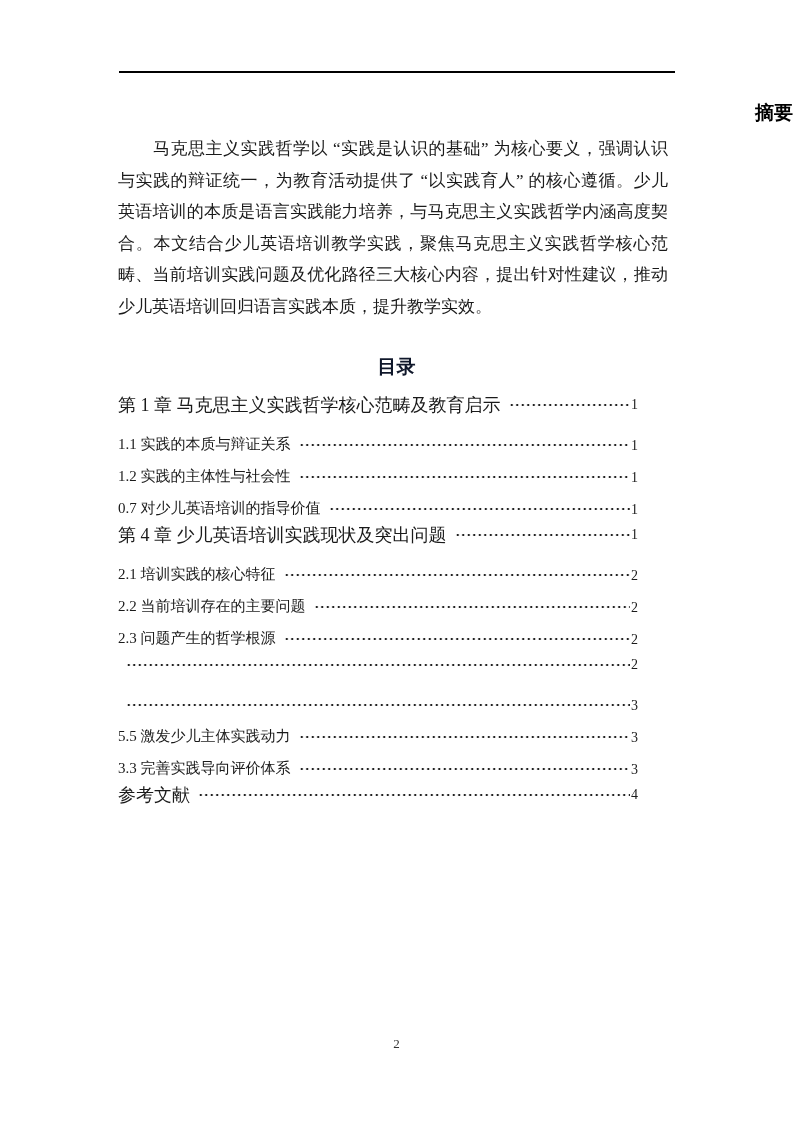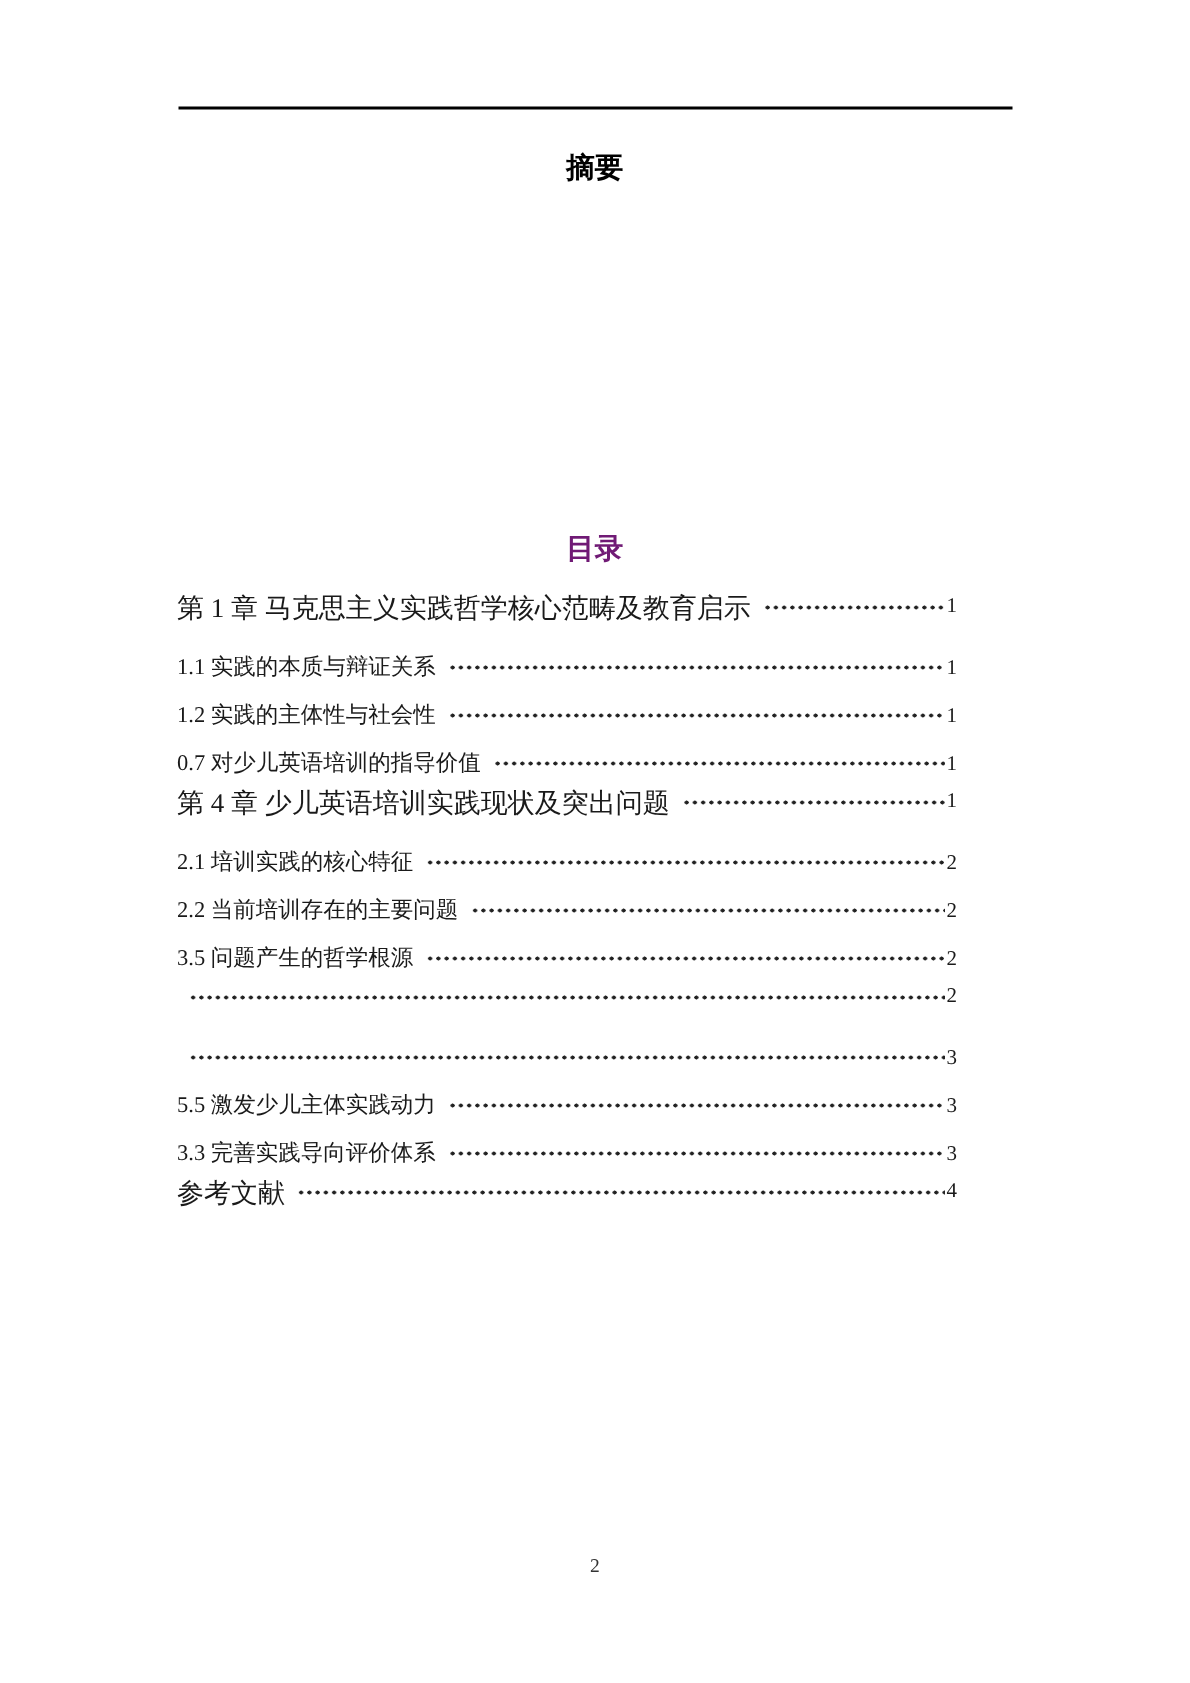--- a/index.html
+++ b/index.html
@@ -21,21 +21,21 @@
     width: 556px;
     height: 0;
     border-top: 2px solid #000000;
   }
 
   .abstract-title {
     position: absolute;
     left: 0;
     top: 101px;
     width: 793px;
-    text-align: center;
+    text-align: right;
     font-size: 19px;
     line-height: 24px;
     font-weight: bold;
     color: #000000;
   }
 
   .abstract-paragraph {
     position: absolute;
     left: 118px;
     top: 133px;
@@ -50,21 +50,21 @@
 
   .toc-title {
     position: absolute;
     left: 0;
     top: 355px;
     width: 793px;
     text-align: center;
     font-size: 19px;
     line-height: 24px;
     font-weight: bold;
-    color: #701a75;
+    color: #0f172a;
   }
 
   .toc-list {
     position: absolute;
     left: 118px;
     top: 388px;
     width: 520px; 
   }
 
   .toc-row {
@@ -107,20 +107,21 @@
 </style>
 </head>
 <body>
 
 <div class="page">
 
   <div class="header-rule"></div>
 
   <div class="abstract-title">摘要</div>
 
+  <p class="abstract-paragraph">马克思主义实践哲学以 “实践是认识的基础” 为核心要义，强调认识与实践的辩证统一，为教育活动提供了 “以实践育人” 的核心遵循。少儿英语培训的本质是语言实践能力培养，与马克思主义实践哲学内涵高度契合。本文结合少儿英语培训教学实践，聚焦马克思主义实践哲学核心范畴、当前培训实践问题及优化路径三大核心内容，提出针对性建议，推动少儿英语培训回归语言实践本质，提升教学实效。</p>
 
   <div class="toc-title">目录</div>
 
   <div class="toc-list">
       <div class="toc-row chapter">
       <span class="toc-label">第 1 章 马克思主义实践哲学核心范畴及教育启示</span>
       <span class="toc-leader"></span>
       <span class="toc-page-num">1</span>
     </div>
       <div class="toc-row section">
@@ -147,21 +148,21 @@
       <span class="toc-label">2.1 培训实践的核心特征</span>
       <span class="toc-leader"></span>
       <span class="toc-page-num">2</span>
     </div>
       <div class="toc-row section">
       <span class="toc-label">2.2 当前培训存在的主要问题</span>
       <span class="toc-leader"></span>
       <span class="toc-page-num">2</span>
     </div>
       <div class="toc-row section">
-      <span class="toc-label">3.5 问题产生的哲学根源</span>
+      <span class="toc-label">2.3 问题产生的哲学根源</span>
       <span class="toc-leader"></span>
       <span class="toc-page-num">2</span>
     </div>
       <div class="toc-row chapter">
       <span class="toc-leader"></span>
       <span class="toc-page-num">2</span>
     </div>
       <div class="toc-row section">
       <span class="toc-leader"></span>
       <span class="toc-page-num">3</span>

